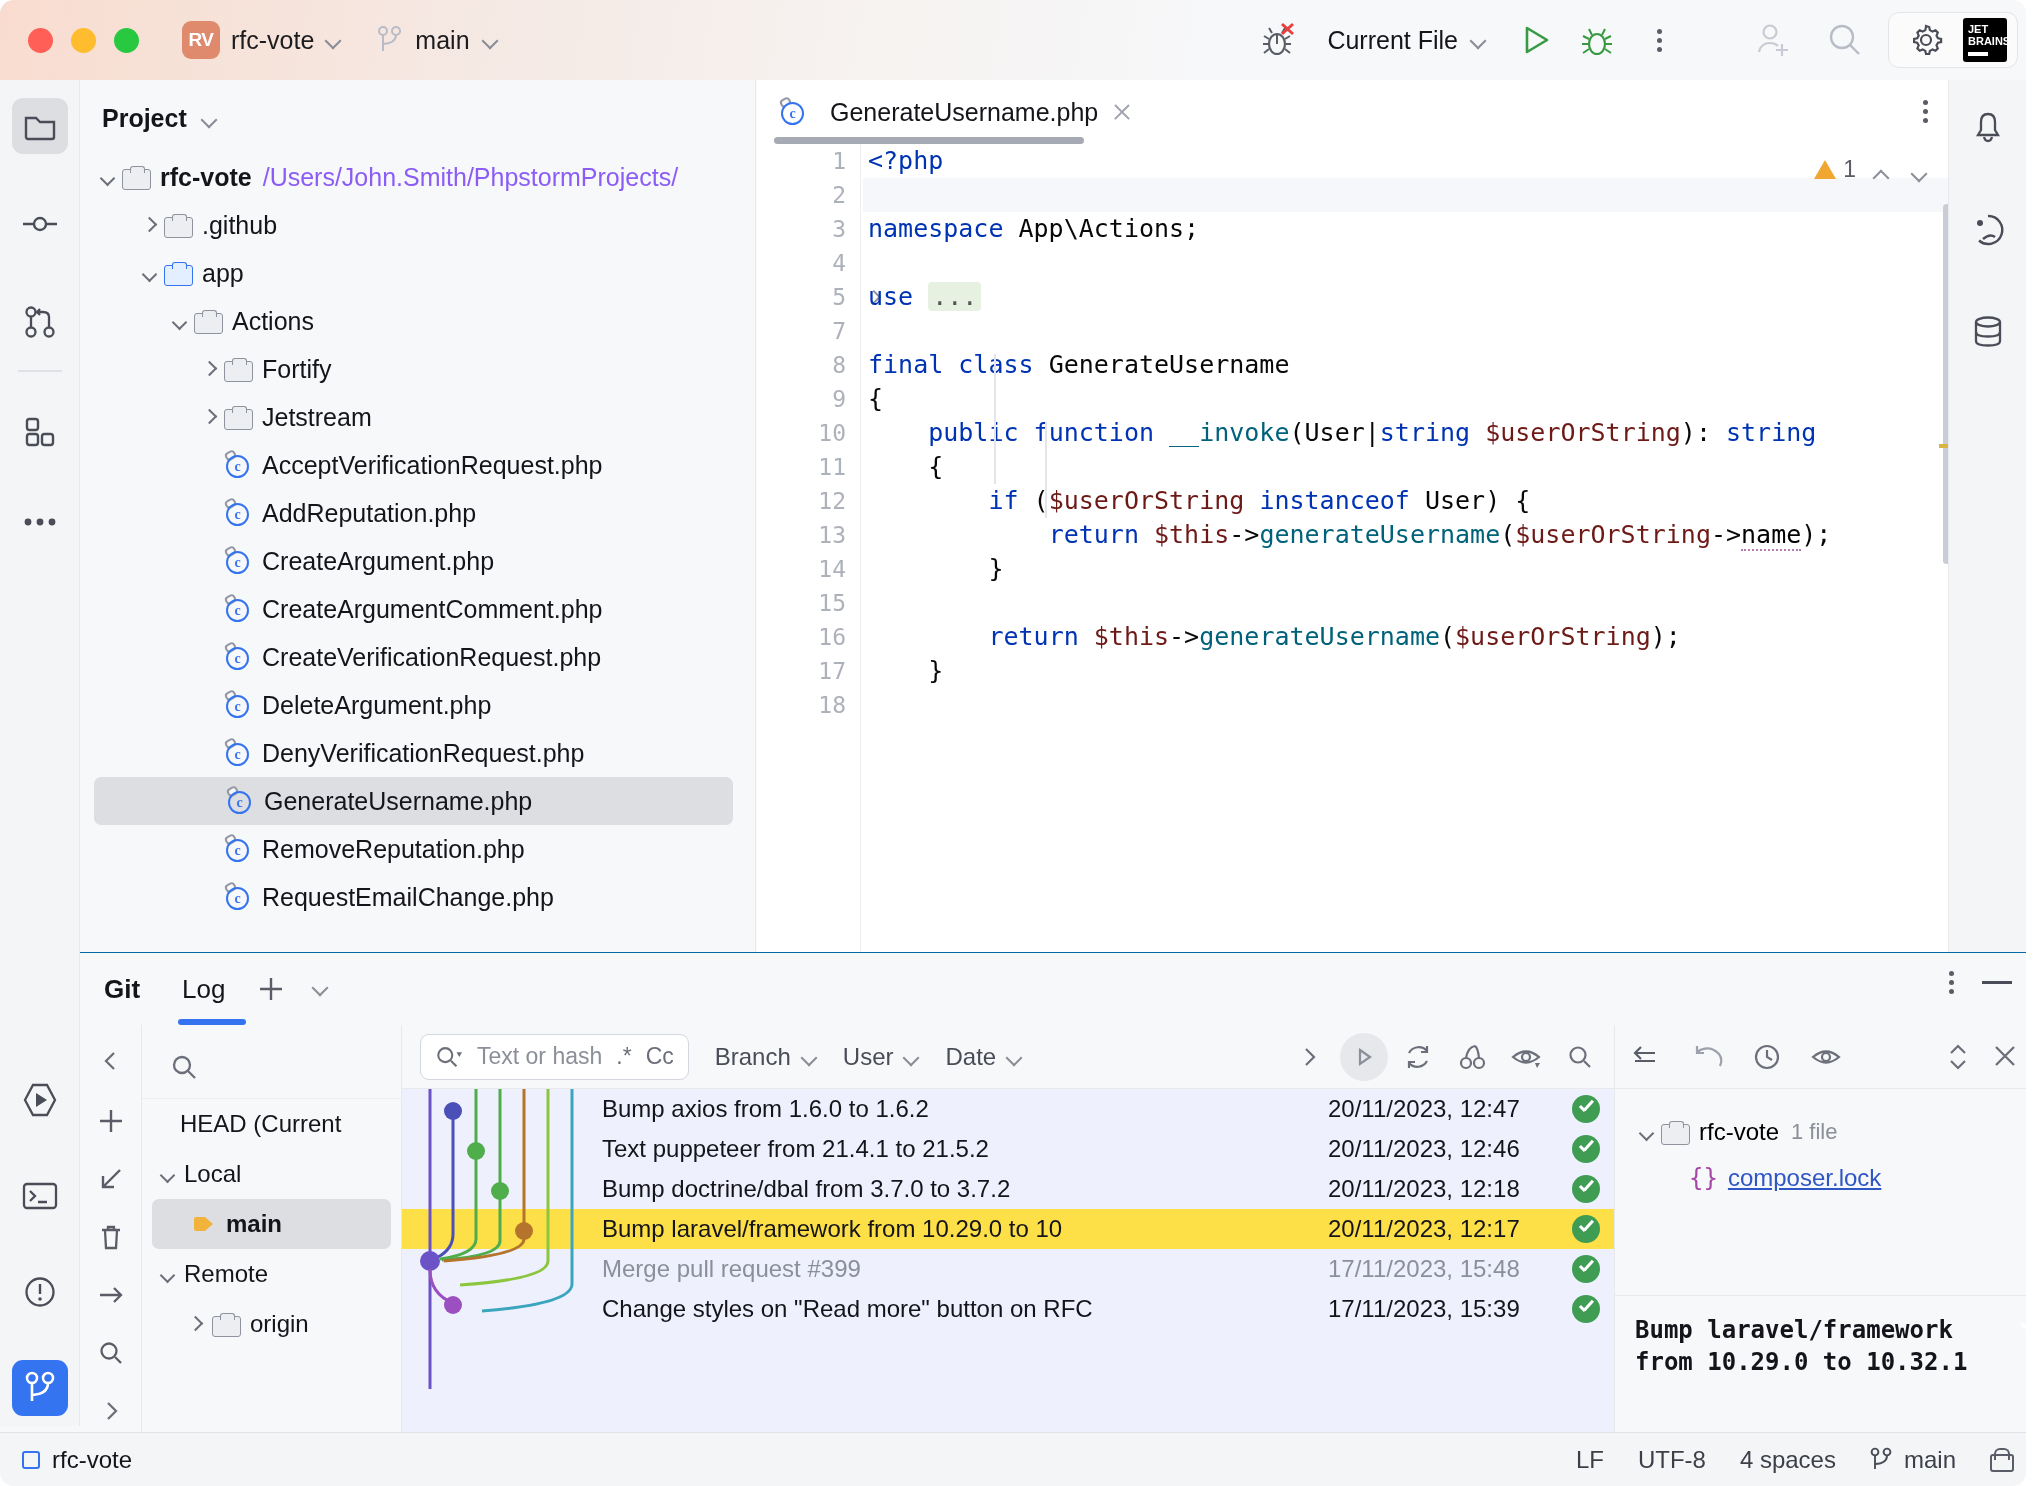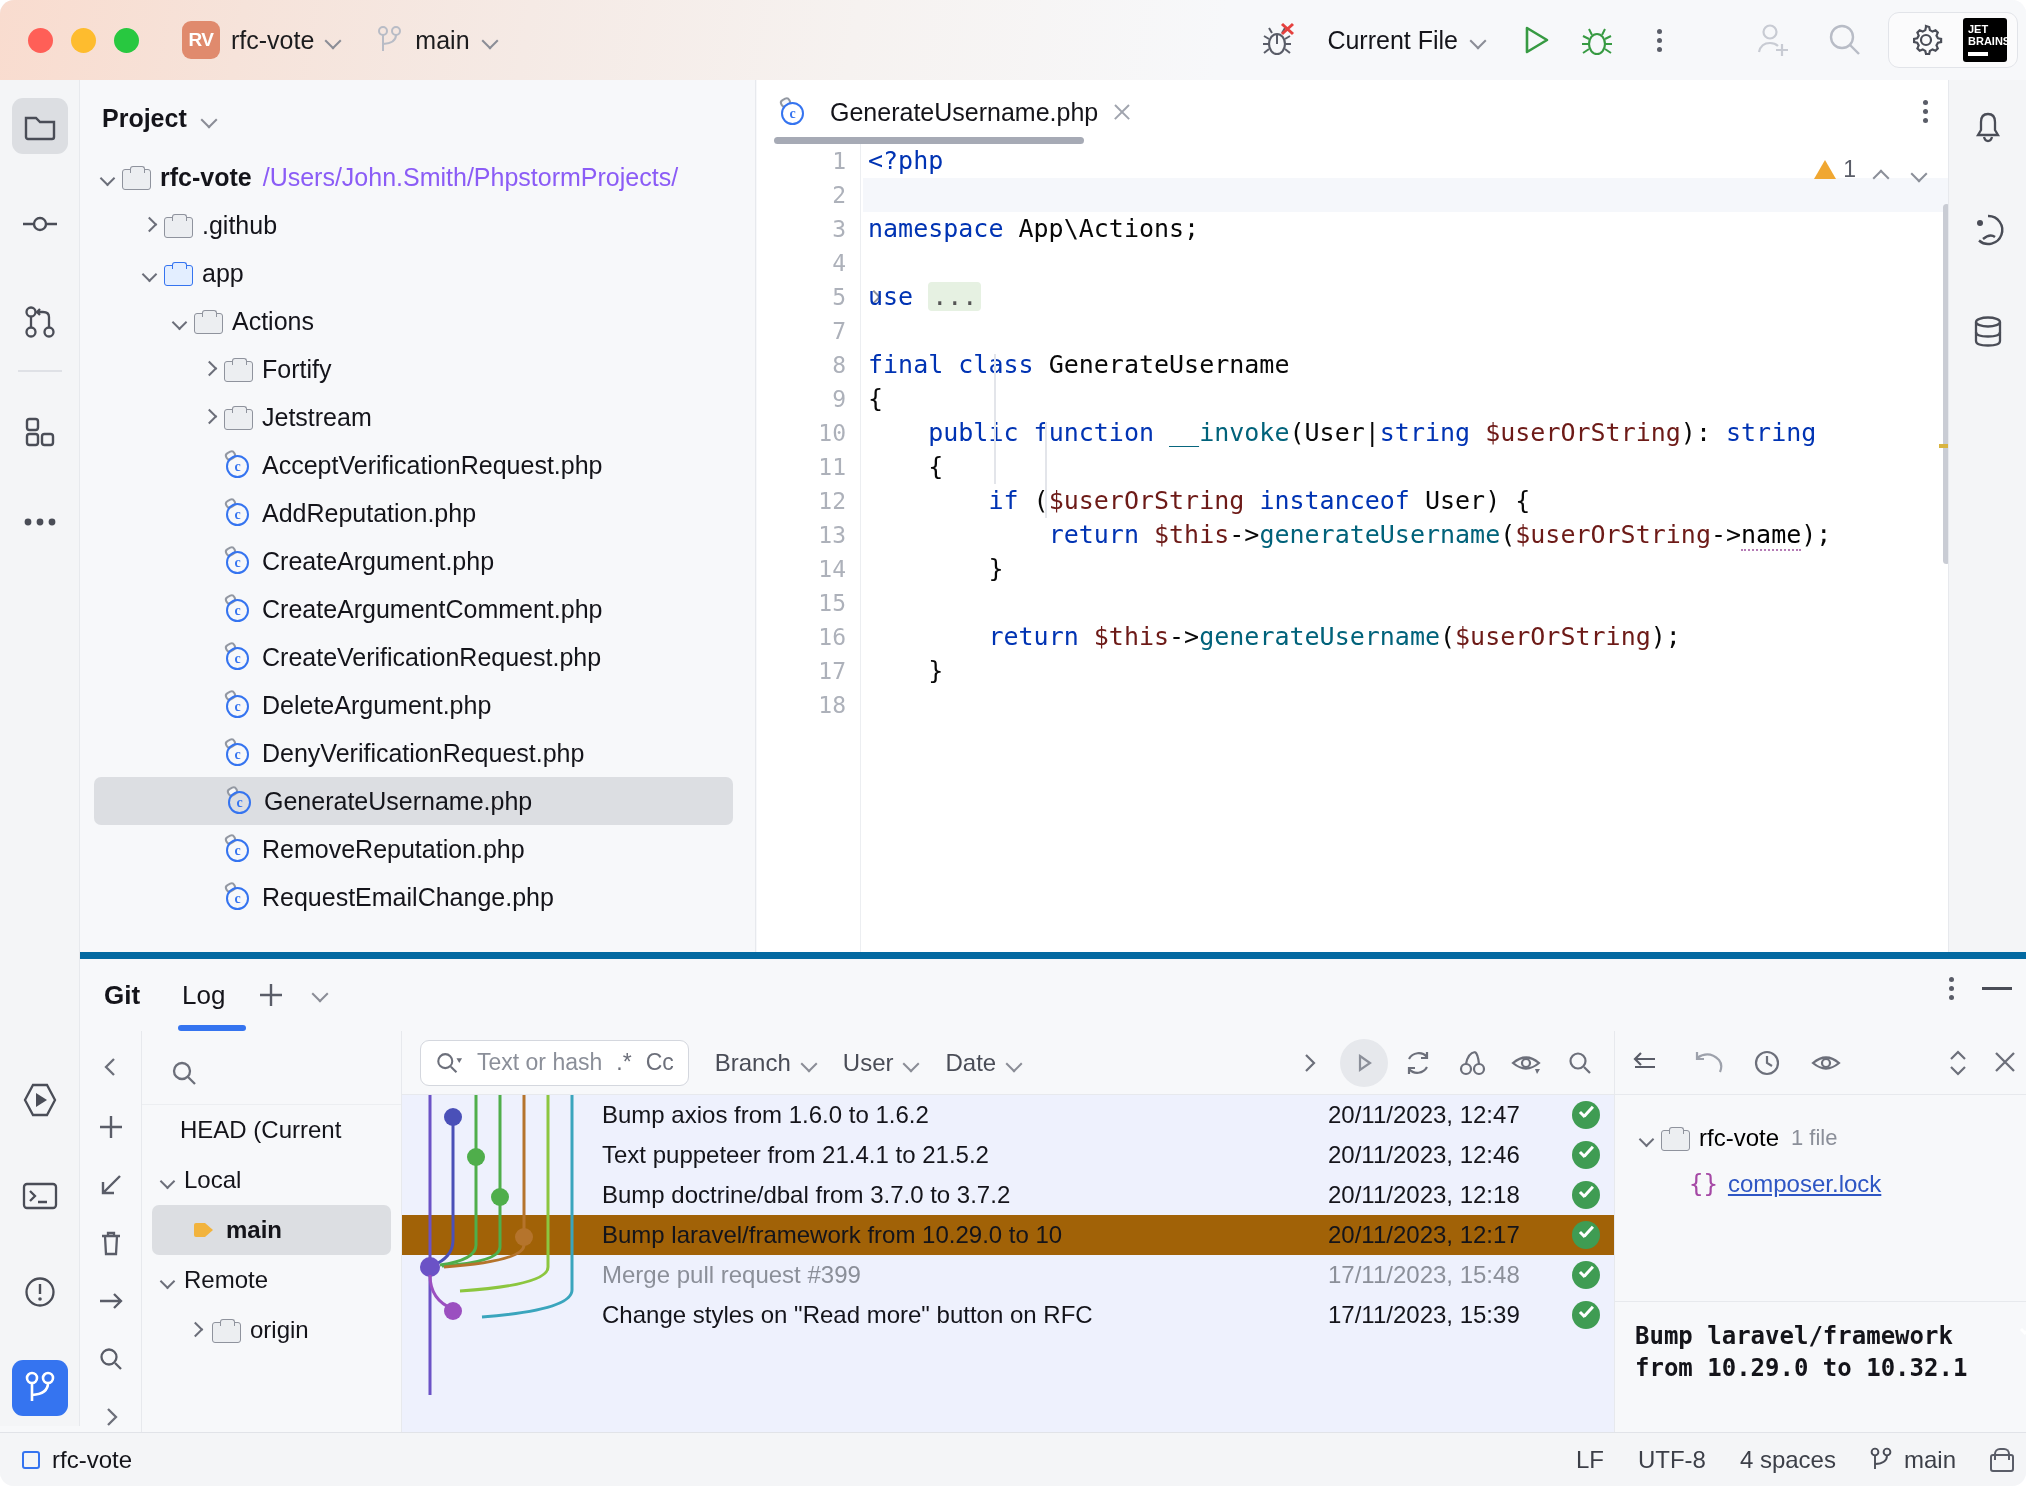--- a/index.html
+++ b/index.html
@@ -239,21 +239,21 @@
   .rrail {
     position: absolute; right: 0; top: 80px; width: 78px; height: 872px;
     background: #f4f5f7; border-left: 1px solid #e7e9ed;
     display: flex; flex-direction: column; align-items: center;
   }
   .rrail-btn { width: 56px; height: 56px; margin-top: 20px; display: flex; align-items: center; justify-content: center; cursor: pointer; border-radius: 10px; }
 
   
   .git-panel {
     position: absolute; left: 80px; top: 952px; width: 1954px; height: 480px;
-    background: #f7f8fa; border-top: 7px solid #0369a1;
+    background: #f7f8fa; border-top: 1px solid #0369a1;
   }
   .git-head { height: 72px; display: flex; align-items: center; position: relative; }
   .git-word { font-size: 26px; font-weight: 700; color: #14141a; margin-left: 24px; }
   .git-tab {
     margin-left: 42px; font-size: 26px; color: #14141a; position: relative;
     height: 72px; display: flex; align-items: center; cursor: pointer;
   }
   .git-tab .ul { position: absolute; left: -4px; bottom: 0; width: 68px; height: 6px; background: #3574f0; border-radius: 3px; }
   .git-plus { margin-left: 30px; cursor: pointer; }
   .git-chev { margin-left: 26px; cursor: pointer; }
@@ -294,21 +294,21 @@
   .filter-chip { display: flex; align-items: center; gap: 10px; margin-left: 26px; cursor: pointer; }
   .filter-chip span { font-size: 24px; color: #4a4d57; }
   .ct-right { position: absolute; right: 10px; display: flex; align-items: center; gap: 6px; }
   .ct-btn { width: 48px; height: 48px; display: flex; align-items: center; justify-content: center; border-radius: 50%; cursor: pointer; }
   .ct-btn.ghost { background: #e6e8ec; }
 
   .commit-rows { position: relative; }
   .crow {
     height: 40px; display: flex; align-items: center; position: relative; cursor: pointer;
   }
-  .crow.sel { background: #a16207; }
+  .crow.sel { background: #fde047; }
   .graph-col { width: 200px; height: 40px; position: relative; flex: 0 0 auto; }
   .csubject { font-size: 24px; color: #14141a; white-space: nowrap; overflow: hidden; flex: 1; }
   .csubject.dim { color: #8b8f99; }
   .cdate { font-size: 24px; color: #14141a; width: 230px; flex: 0 0 auto; }
   .cdate.dim { color: #8b8f99; }
   .cstatus { width: 56px; flex: 0 0 auto; display: flex; align-items: center; justify-content: center; }
   .green-check {
     width: 28px; height: 28px; border-radius: 50%; background: #3f9c53;
     position: relative;
   }

